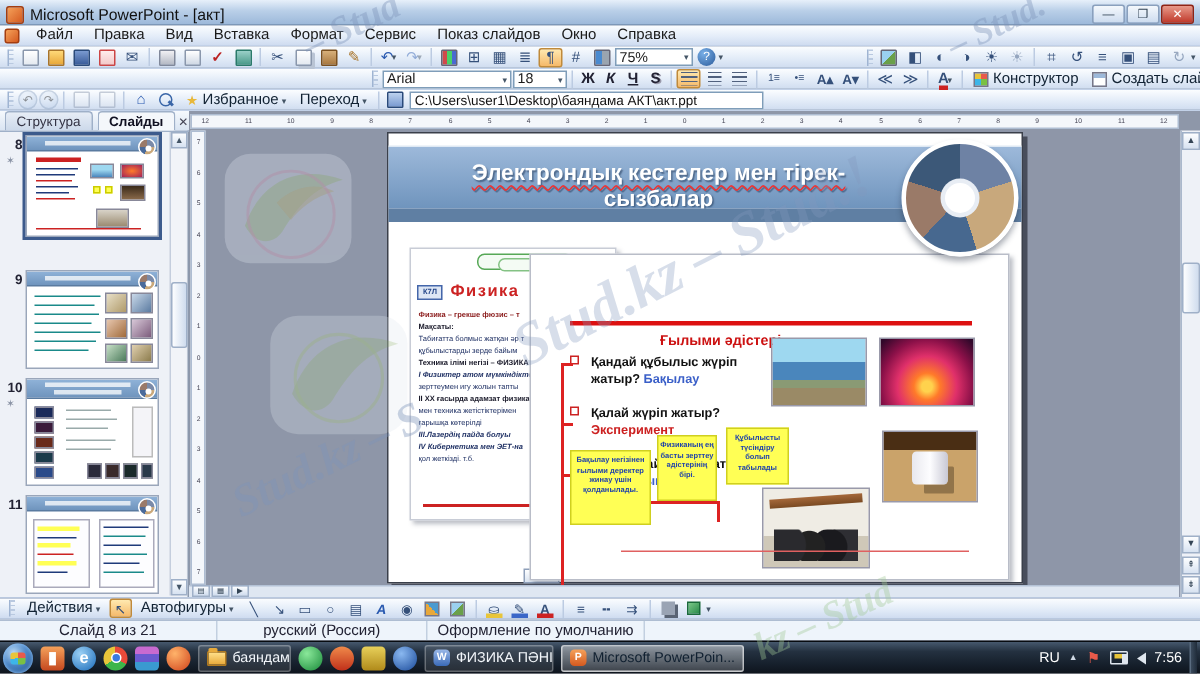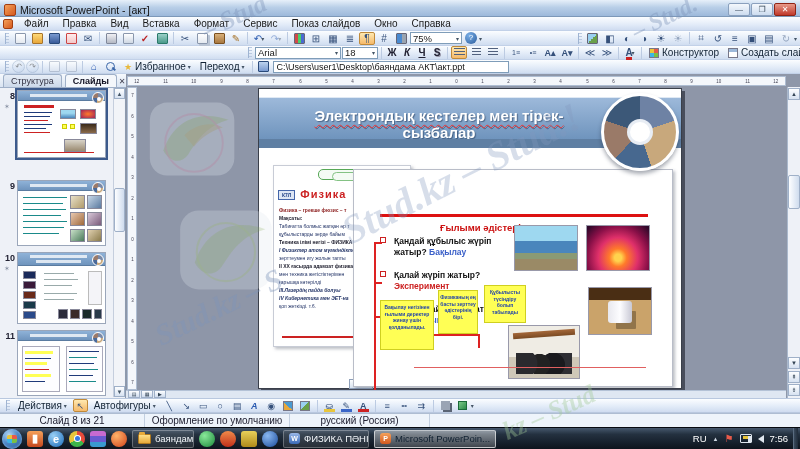--- a/index.html
+++ b/index.html
@@ -700,22 +700,22 @@
         <span class="sq" style="width:9px;height:9px;background:#9aa4b4;box-shadow:2px 2px 0 #5a6474"></span>
       </span>
     <span class="di">
         <span class="sq" style="width:9px;height:9px;background:linear-gradient(135deg,#7ac888,#2a8a4a);border:1px solid #1a6a3a"></span>
       </span>
     <span class="drop">▾</span>
   </div>
 
   <div id="statusbar">
     <div class="scell" style="width:145px">Слайд 8 из 21</div>
+    <div class="scell" style="width:140px">русский (Россия)</div>
     <div class="scell" style="width:145px">Оформление по умолчанию</div>
-    <div class="scell" style="width:140px">русский (Россия)</div>
     <div class="scell" style="flex:1;border-right:none"></div>
   </div>
 
   <div id="taskbar">
     <span class="orb"></span>
     <span class="tico" style="background:linear-gradient(#f5a15a,#c4481f)">▮</span>
     <span class="tico" style="background:radial-gradient(circle at 35% 30%,#9ad0f5,#1a6ab8);border-radius:50%">e</span>
     <span class="tico" style="background:conic-gradient(#e84a3a 0 33%,#3db54a 33% 66%,#e8c53a 66%);border-radius:50%;position:relative">
         <span style="width:7px;height:7px;background:#fff;border-radius:50%;display:block">
           <span style="display:block;width:5px;height:5px;margin:1px;background:#3a7ae0;border-radius:50%"></span>

